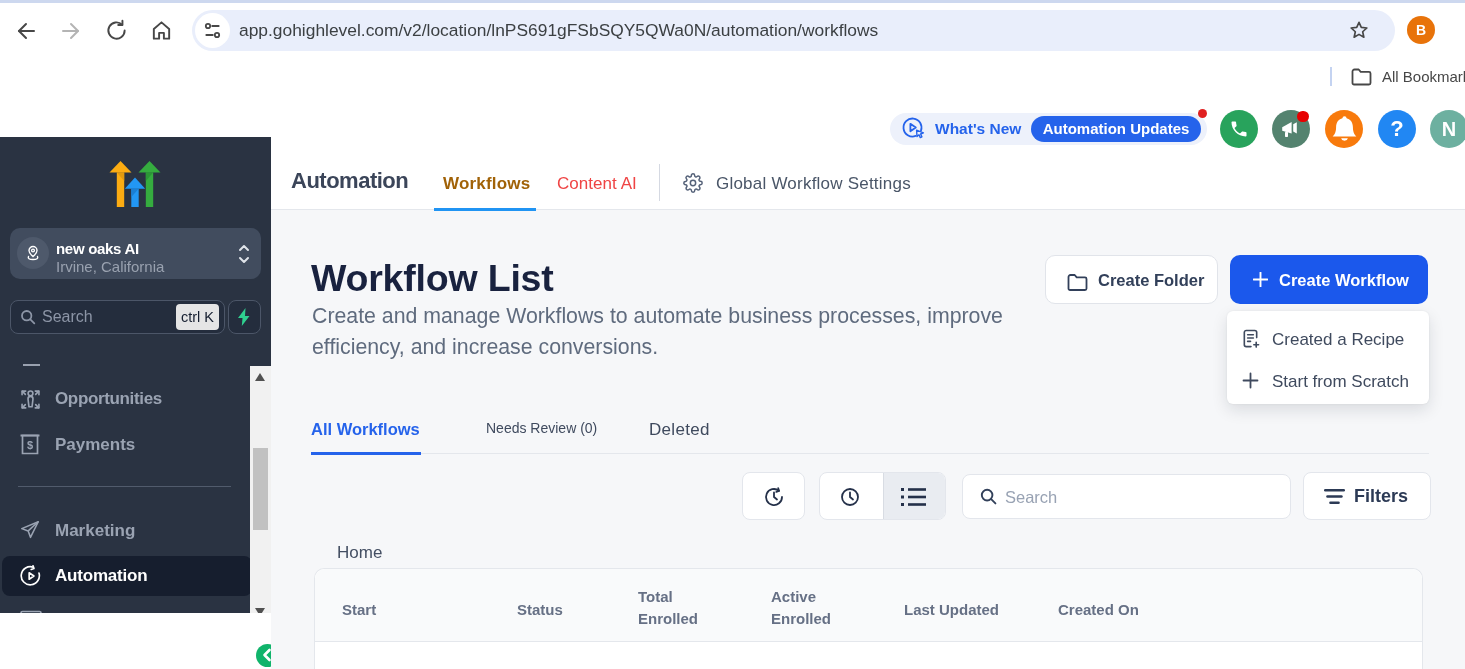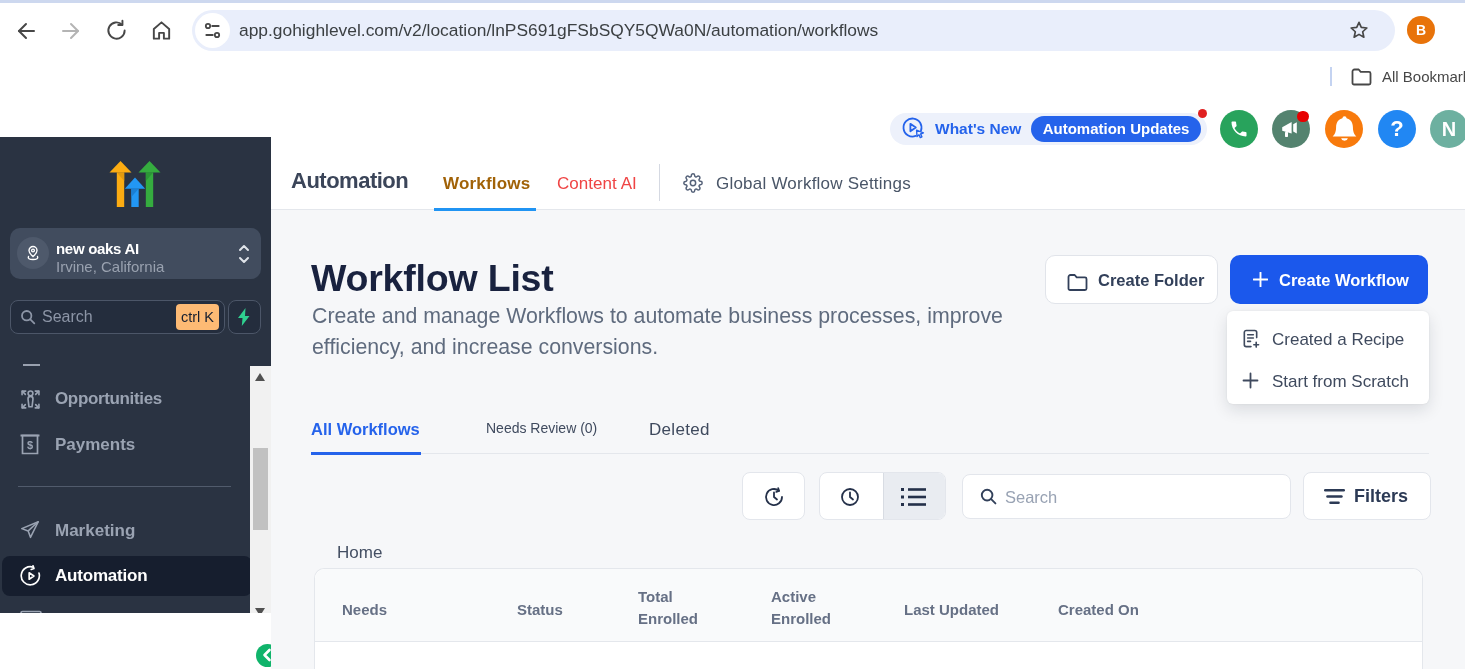--- a/index.html
+++ b/index.html
@@ -80,21 +80,21 @@
     <path d="M2 8L6 4l4 4"></path>
     <path d="M2 16l4 4 4-4"></path>
   </svg>
 
   <div class="abs" style="left:10px;top:163px;width:215px;height:34px;border-radius:8px;background:#242d3d;border:1px solid #4c5668;"></div>
   <svg class="abs" style="left:20px;top:172px;" width="16" height="16" viewBox="0 0 16 16" fill="none" stroke="#8c95a6" stroke-width="1.8" stroke-linecap="round">
     <circle cx="6.7" cy="6.7" r="4.7"></circle>
       <path d="M10.3 10.3l4 4"></path>
   </svg>
   <div class="abs" style="left:42px;top:171px;font-size:16px;color:#8c95a6;">Search</div>
-  <div class="abs" style="left:176px;top:167px;width:43px;height:26px;border-radius:4px;background:#fdba74;color:#161f30;font-size:14.5px;text-align:center;line-height:26px;">ctrl K</div>
+  <div class="abs" style="left:176px;top:167px;width:43px;height:26px;border-radius:4px;background:#e5e5e5;color:#161f30;font-size:14.5px;text-align:center;line-height:26px;">ctrl K</div>
   <div class="abs" style="left:228px;top:163px;width:33px;height:34px;border-radius:8px;background:#242d3d;border:1px solid #4c5668;"></div>
   <svg class="abs" style="left:238px;top:171px;" width="13" height="18" viewBox="0 0 13 18">
     <path d="M7.5 0L0 10h4.5L3.8 18l7.7-10H7z" fill="#2fd08f"></path>
   </svg>
 
   <div class="abs" style="left:23px;top:227px;width:17px;height:2.4px;background:#99a1af;"></div>
 
   <svg class="abs" style="left:19px;top:251px;" width="23" height="23" viewBox="0 0 24 24" fill="none" stroke="#9aa3b2" stroke-width="1.7" stroke-linecap="round" stroke-linejoin="round">
     <circle cx="12" cy="5.6" r="2.5"></circle>
     <path d="M9.4 11.4a2.6 2.6 0 0 1 5.2 0l-1 8.2h-3.2z"></path>
@@ -273,18 +273,18 @@
 <svg class="abs" style="left:1324px;top:489px;" width="22" height="16" viewBox="0 0 22 16" fill="#2c3a55">
   <rect x="0" y="0" width="21" height="2.5" rx="1.25"></rect>
   <rect x="2.2" y="6.2" width="16.5" height="2.5" rx="1.25"></rect>
   <rect x="5.2" y="12.4" width="10.6" height="2.5" rx="1.25"></rect>
 </svg>
 <div class="abs" style="left:1354px;top:486px;font-size:18px;font-weight:bold;color:#2c3a55;">Filters</div>
 
 <div class="abs" style="left:337px;top:543px;font-size:17px;color:#444f63;">Home</div>
 <div class="abs" style="left:314px;top:568px;width:1109px;height:101px;background:#fff;border:1px solid #e4e7ec;border-radius:10px 10px 0 0;border-bottom:none;"></div>
 <div class="abs" style="left:315px;top:569px;width:1107px;height:73px;background:#f9fafb;border-radius:10px 10px 0 0;border-bottom:1px solid #e4e7ec;"></div>
-<div class="abs" style="left:342px;top:601px;font-size:15px;font-weight:bold;color:#667085;">Needs</div>
+<div class="abs" style="left:342px;top:601px;font-size:15px;font-weight:bold;color:#667085;">Start</div>
 <div class="abs" style="left:517px;top:601px;font-size:15px;font-weight:bold;color:#667085;">Status</div>
 <div class="abs" style="left:638px;top:586px;font-size:15px;font-weight:bold;color:#667085;line-height:22.4px;">Total<br>Enrolled</div>
 <div class="abs" style="left:771px;top:586px;font-size:15px;font-weight:bold;color:#667085;line-height:22.4px;">Active<br>Enrolled</div>
 <div class="abs" style="left:904px;top:601px;font-size:15px;font-weight:bold;color:#667085;">Last Updated</div>
 <div class="abs" style="left:1058px;top:601px;font-size:15px;font-weight:bold;color:#667085;">Created On</div>
 
 </body></html>

